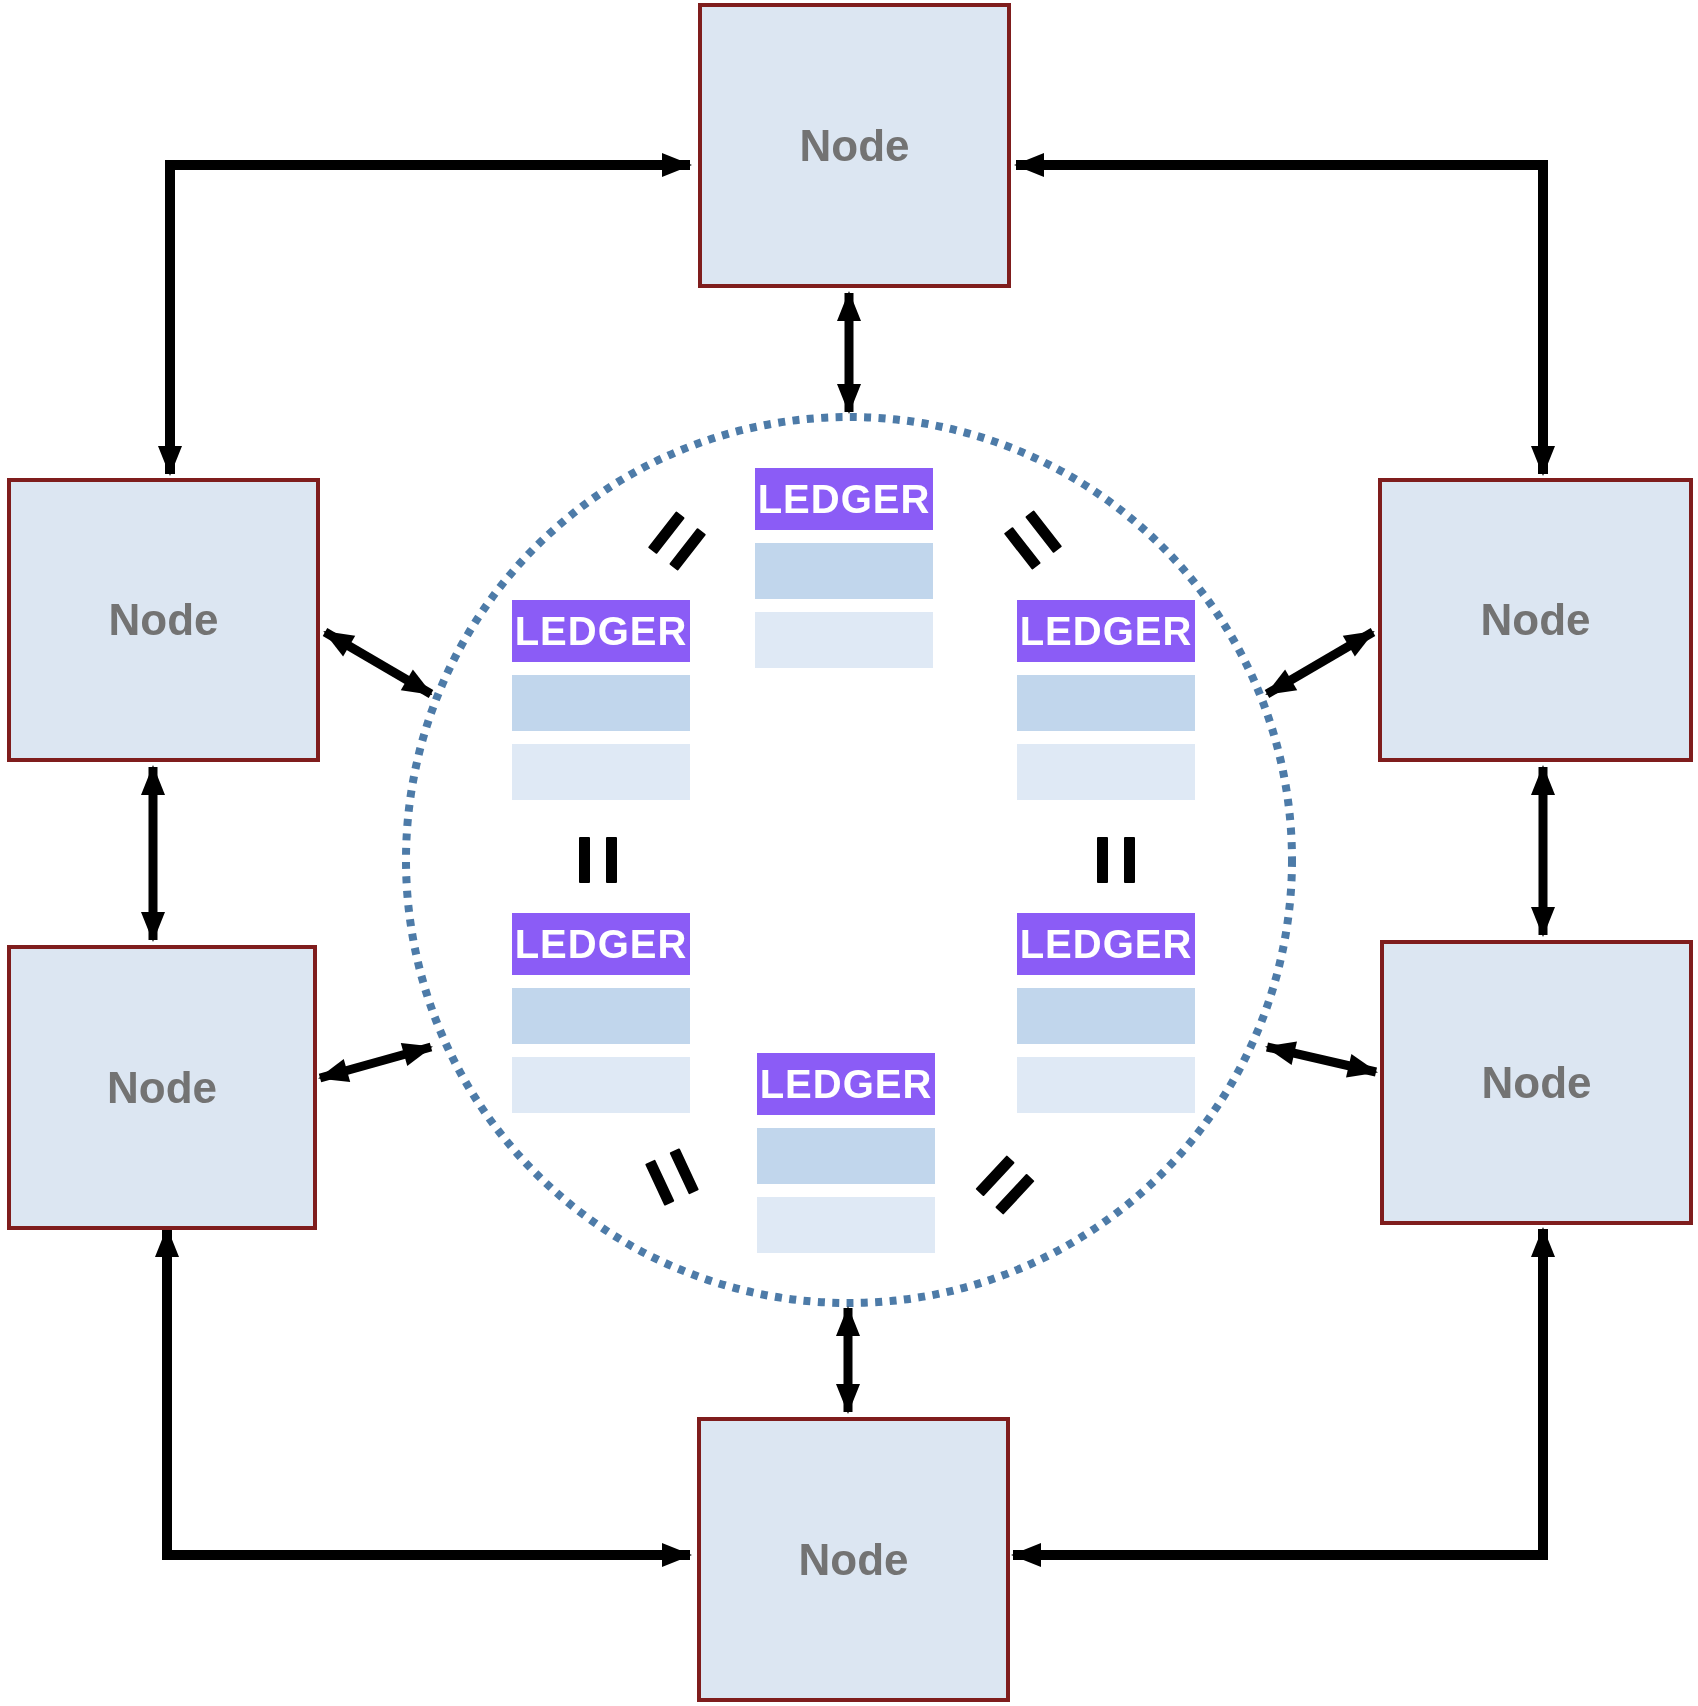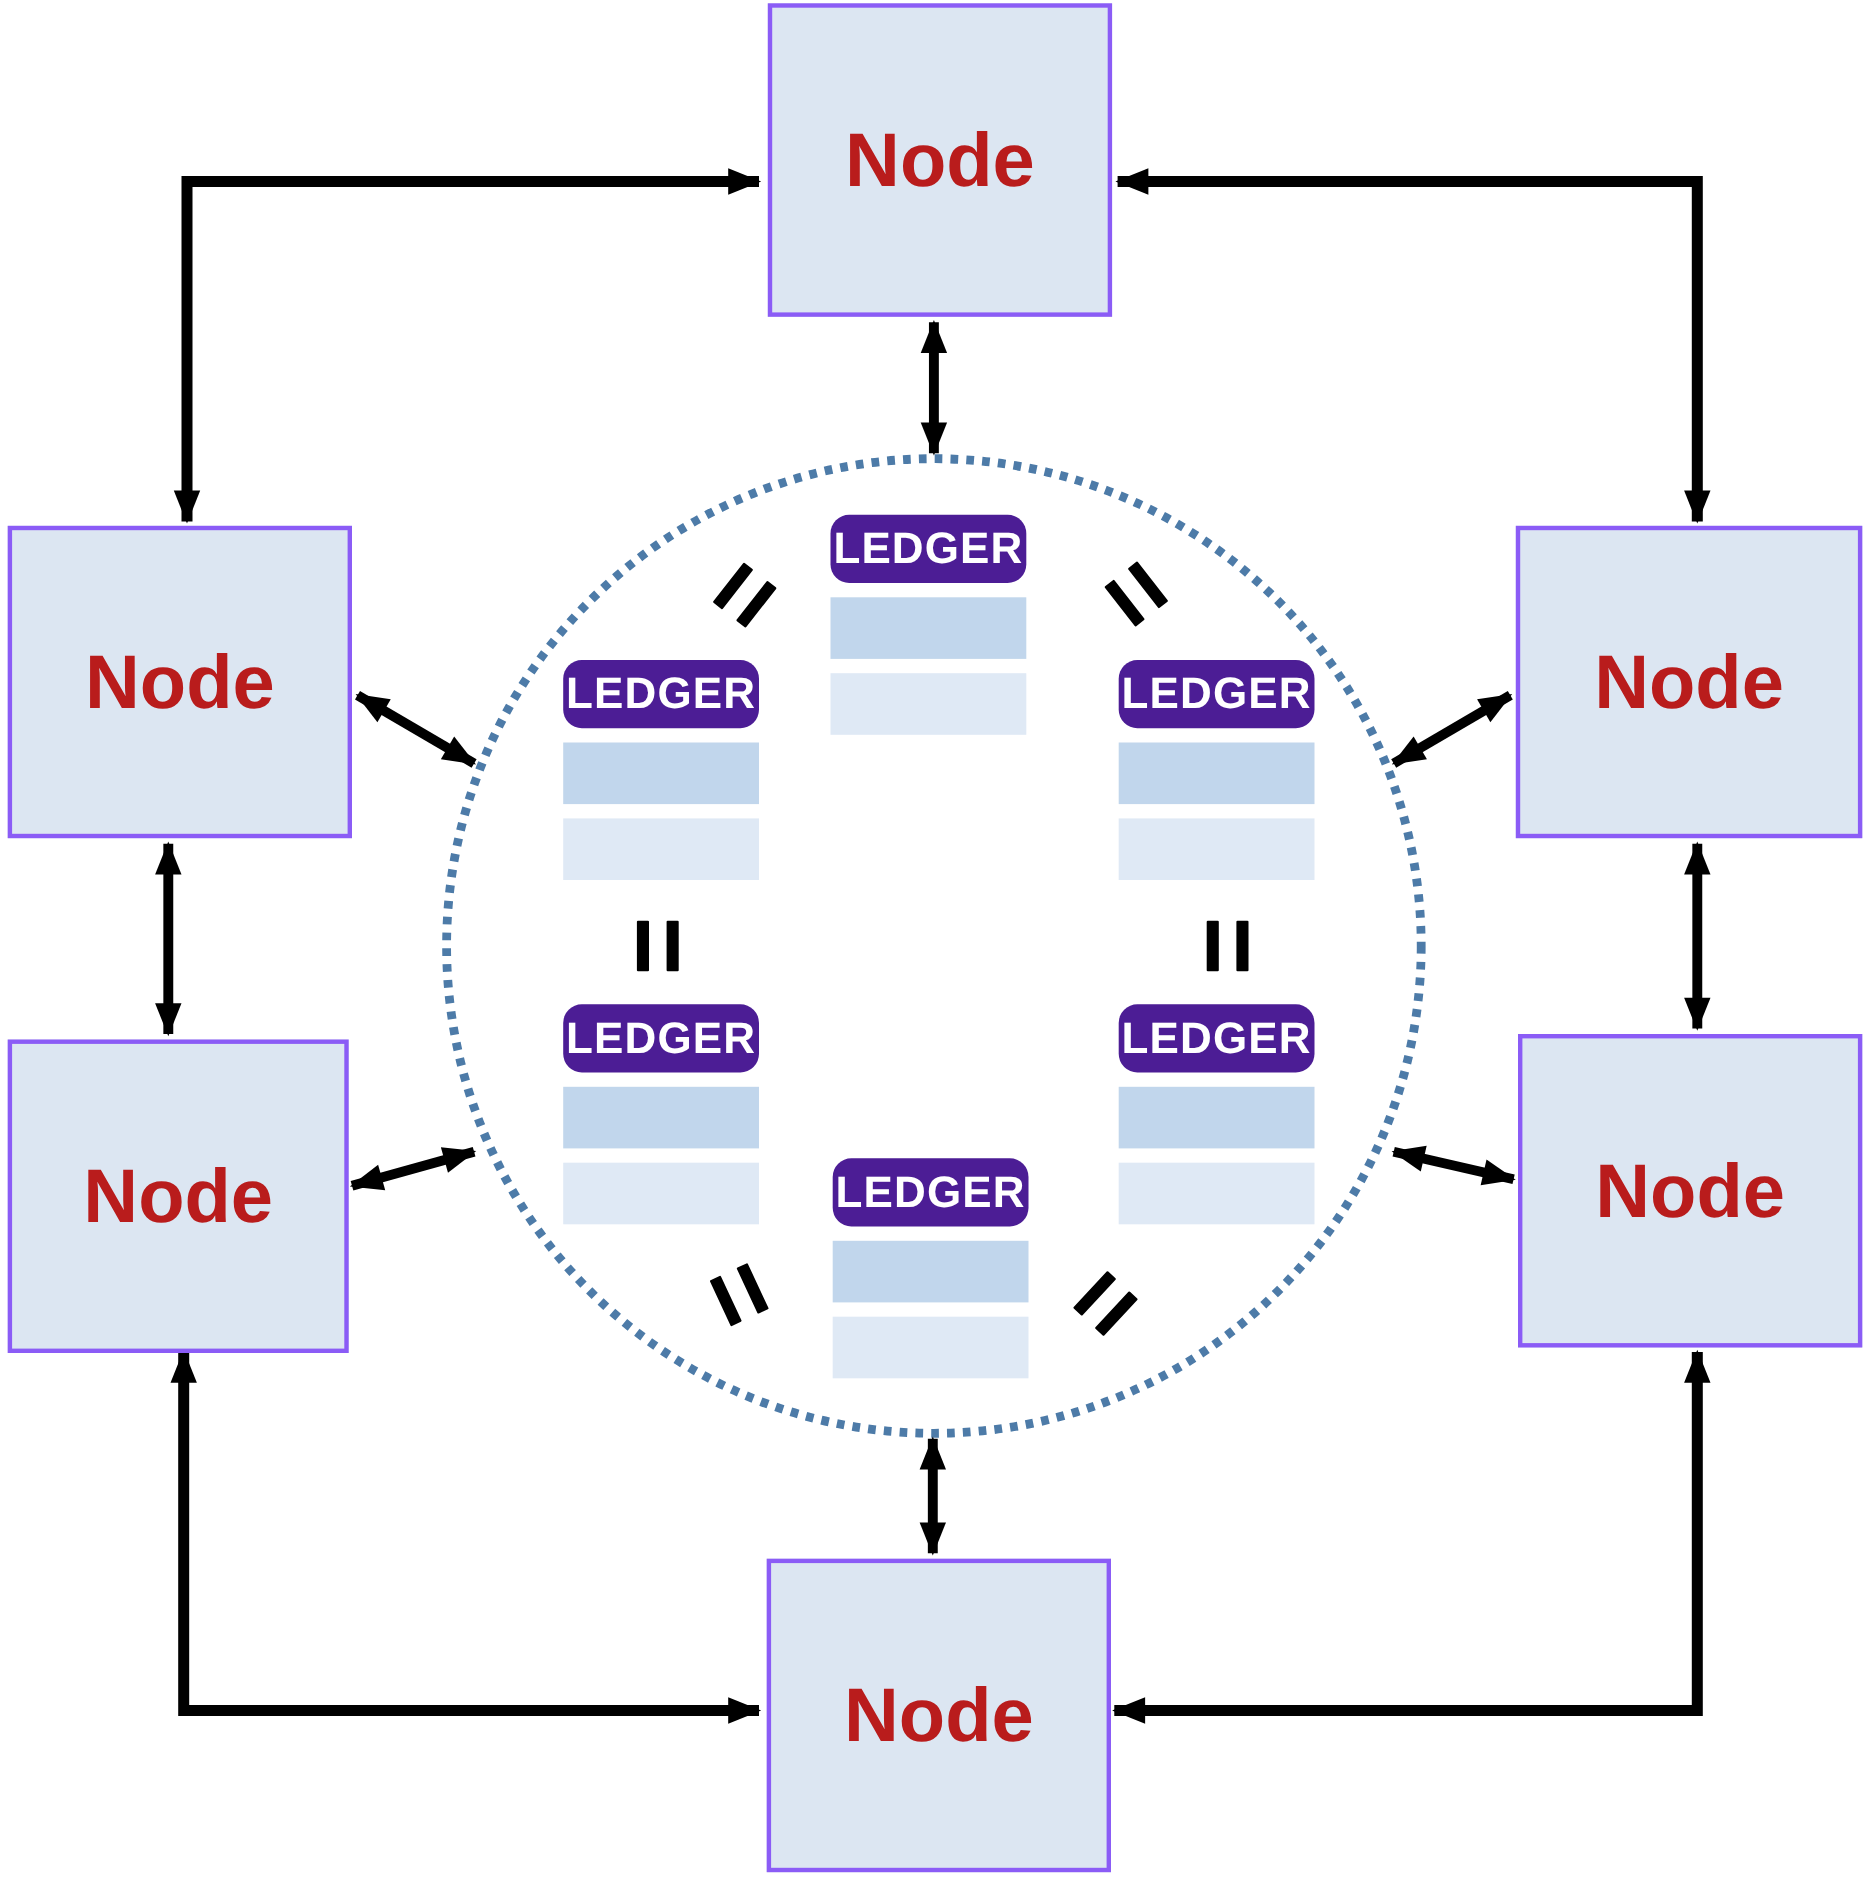--- a/index.html
+++ b/index.html
@@ -18,54 +18,53 @@
   .conn-svg {
     position: absolute;
     left: 0; top: 0;
     width: 1698px;
     height: 1706px;
     z-index: 1;
   }
   .node {
     position: absolute;
     background: #dce6f2;
-    border: 4px solid #8b5cf6;
+    border: 4px solid #7f1d1d;
     box-sizing: border-box;
     display: flex;
     align-items: center;
     justify-content: center;
     z-index: 2;
     font-weight: bold;
-    font-size: 69px;
-    color: #b91c1c;
+    font-size: 44px;
+    color: #737373;
     letter-spacing: 0px;
   }
   .node-top         { left: 698px;  top: 3px;    width: 313px; height: 285px; }
   .node-upper-left  { left: 7px;    top: 478px;  width: 313px; height: 284px; }
   .node-lower-left  { left: 7px;    top: 945px;  width: 310px; height: 285px; }
   .node-upper-right { left: 1378px; top: 478px;  width: 315px; height: 284px; }
   .node-lower-right { left: 1380px; top: 940px;  width: 313px; height: 285px; }
   .node-bottom      { left: 697px;  top: 1417px; width: 313px; height: 285px; }
 
   .ledger {
     position: absolute;
     width: 178px;
     z-index: 2;
   }
   .ledger-header {
     height: 62px;
-    background: #4c1d95;
+    background: #8b5cf6;
     color: #ffffff;
     font-size: 40px;
     font-weight: bold;
     letter-spacing: 1px;
     display: flex;
     align-items: center;
     justify-content: center;
-    border-radius: 17px;
   }
   .ledger-row {
     height: 56px;
     margin-top: 13px;
   }
   .row-a { background: #c1d6ec; }
   .row-b { background: #dfe9f5; }
 
   .ledger-top-center   { left: 755px;  top: 468px; }
   .ledger-upper-left   { left: 512px;  top: 600px; }

